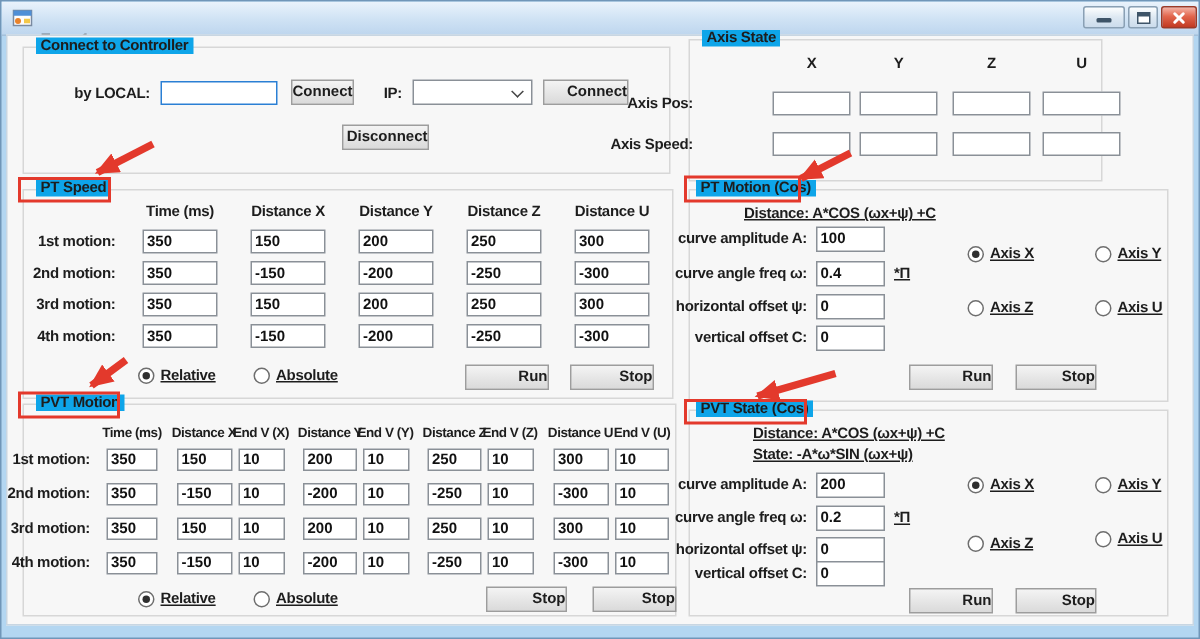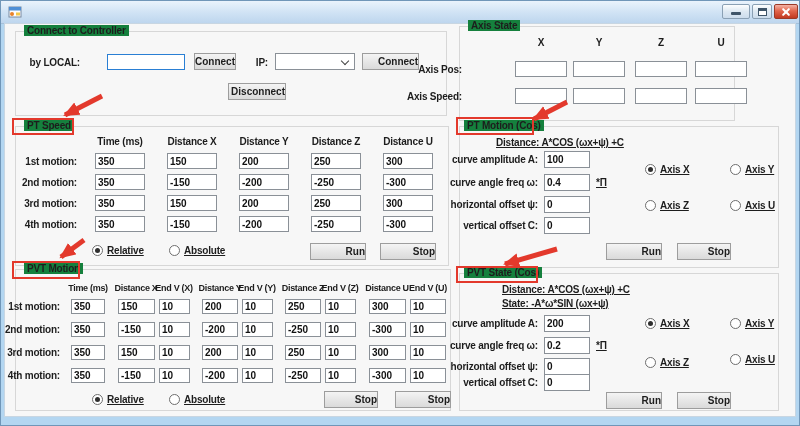--- a/index.html
+++ b/index.html
@@ -14,21 +14,21 @@
   .wbtn{position:absolute;top:3px;height:15px;box-sizing:border-box;border:1px solid #8aa0b4;
     border-radius:2px;background:linear-gradient(#fdfefe,#dde8f2 50%,#ccdcec);}
   .wbtn.close{background:linear-gradient(#f4b3a6,#e2664d 45%,#c23a22);border-color:#9c3a28;}
   .gmin{position:absolute;left:8px;bottom:3px;width:10px;height:3px;background:#3e5468;border-radius:1px;}
   .gmax{position:absolute;left:5px;top:3px;width:9px;height:8px;box-sizing:border-box;
     border:1px solid #3e5468;border-top-width:3px;background:#fff;}
   .gx{position:absolute;left:50%;top:50%;width:10px;height:2px;background:#fff;border-radius:1px;}
   .gx.a{transform:translate(-50%,-50%) rotate(45deg);} .gx.b{transform:translate(-50%,-50%) rotate(-45deg);}
   .client{position:absolute;left:3px;top:22px;right:3px;bottom:8px;background:#f7f7f7;border:1px solid #c8d6e2;}
   .group{position:absolute;box-sizing:border-box;border:1px solid #d7d7d7;background:#f7f7f7;}
-  .glabel{position:absolute;top:-7px;left:8px;background:#15803d;padding:0 3px;white-space:nowrap;}
+  .glabel{position:absolute;top:-7px;left:8px;background:#0ea5e9;padding:0 3px;white-space:nowrap;}
   .lbl{position:absolute;white-space:nowrap;text-decoration:underline;}
   .rlbl{position:absolute;white-space:nowrap;}
   .hdrC{position:absolute;transform:translateX(-50%);white-space:nowrap;}
   .hdrS{font-size:9px;letter-spacing:-0.3px;}
   .tb{position:absolute;box-sizing:border-box;height:16px;border:1px solid #8a9097;background:#fff;
     font:inherit;font-size:10px;padding:0 2px;margin:0;color:#111;outline:none;}
   .tb.focus{border-color:#2a7fd4;}
   .btn{position:absolute;box-sizing:border-box;border:1px solid #9d9d9d;
     background:linear-gradient(#f4f4f4,#e4e4e4 60%,#dadada);font:inherit;font-size:10px;
     text-align:right;padding:0;line-height:14px;color:#1d1d1d;}
@@ -63,21 +63,21 @@
     <div class="wbtn close" style="left:773px;width:24px">
         <span class="gx a"></span>
         <span class="gx b"></span>
       </div>
   </div>
 
   <div class="client"></div>
 
   <div class="group" style="left:14px;top:30px;width:432px;height:85px">
     <span class="glabel">Connect to Controller</span>
-    <span class="rlbl" style="right:366px;top:25px">by LOCAL:</span>
+    <span class="rlbl" style="right:346px;top:25px">by LOCAL:</span>
     <input class="tb focus" style="left: 91px; top: 22px; width: 78px;" value="">
     <button class="btn" style="left:178px;top:21px;width:42px;height:17px">Connect</button>
     <span class="rlbl" style="right:178px;top:25px">IP:</span>
     <div class="combo" style="left:259px;top:21px;width:80px;height:17px">
         <span class="chev"></span>
       </div>
     <button class="btn" style="left:346px;top:21px;width:57px;height:17px">Connect</button>
     <button class="btn" style="left:212px;top:51px;width:58px;height:17px">Disconnect</button>
   </div>
 

